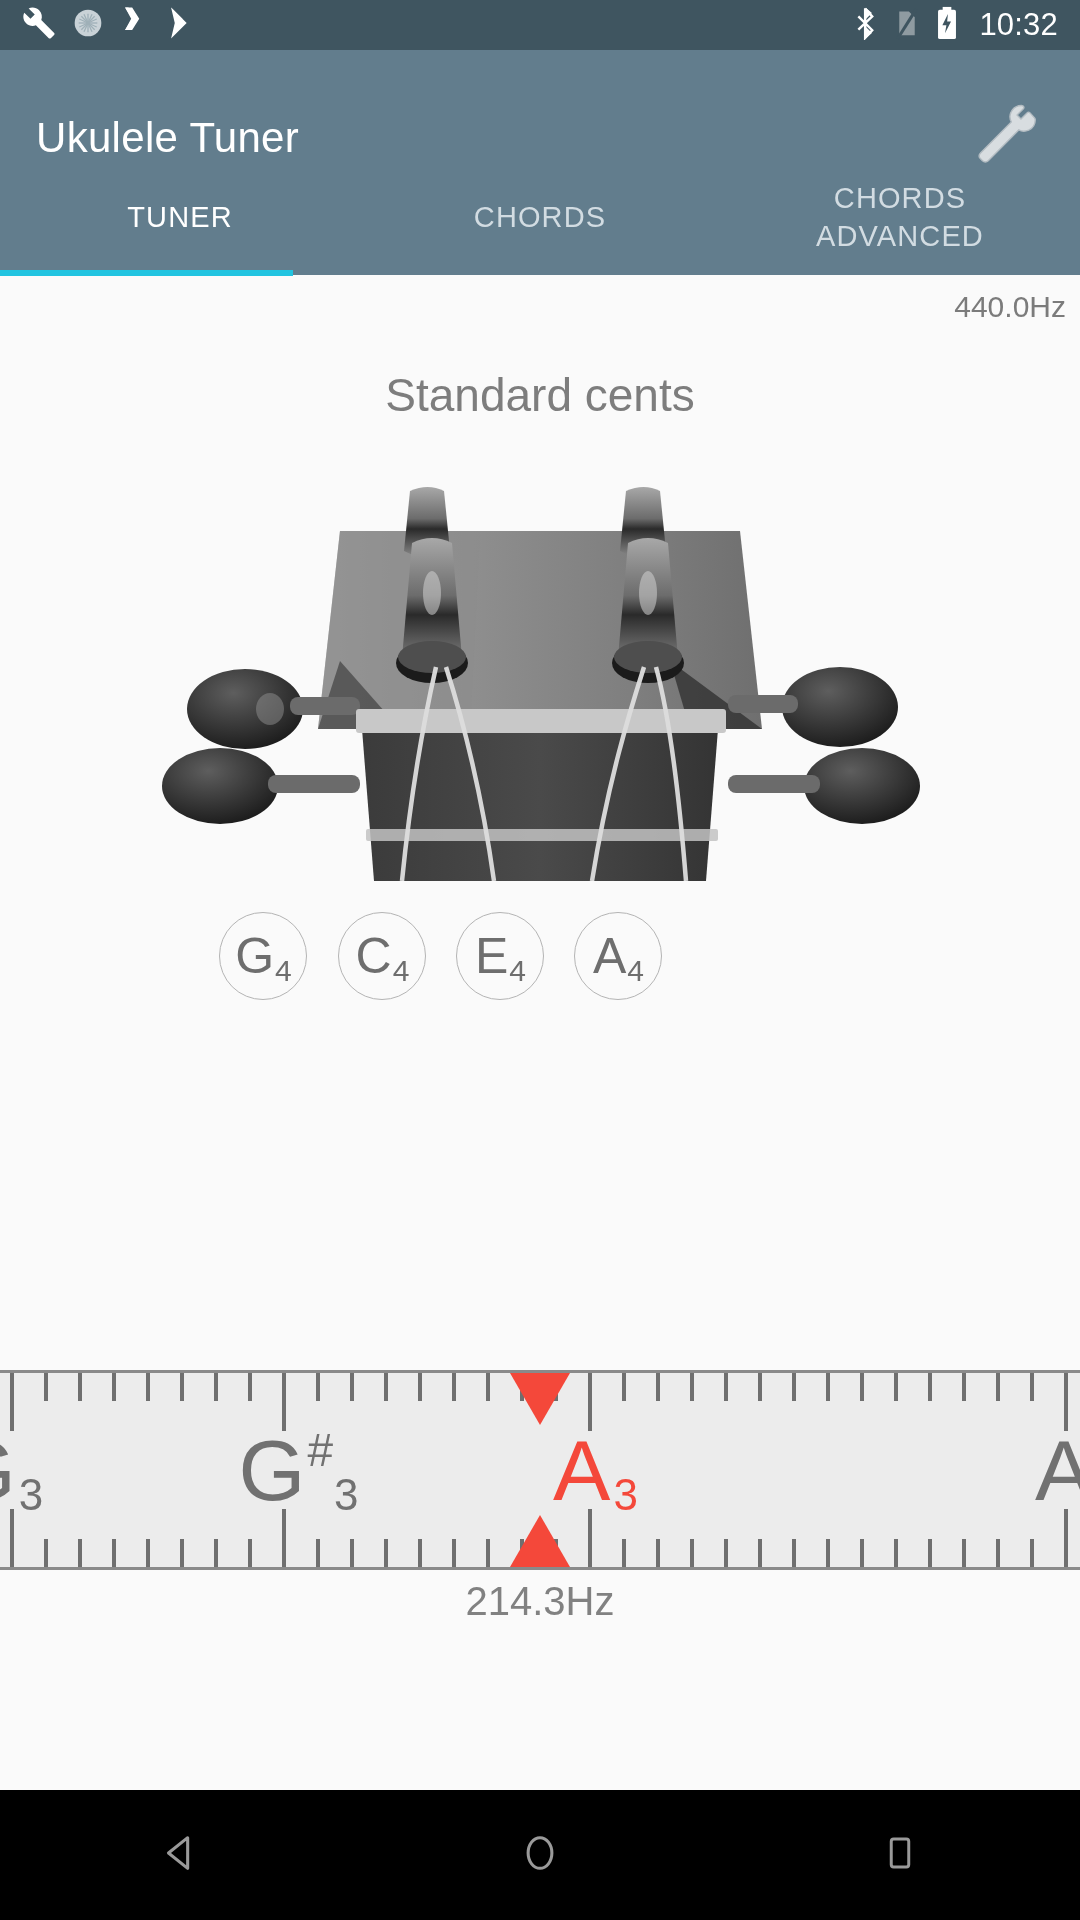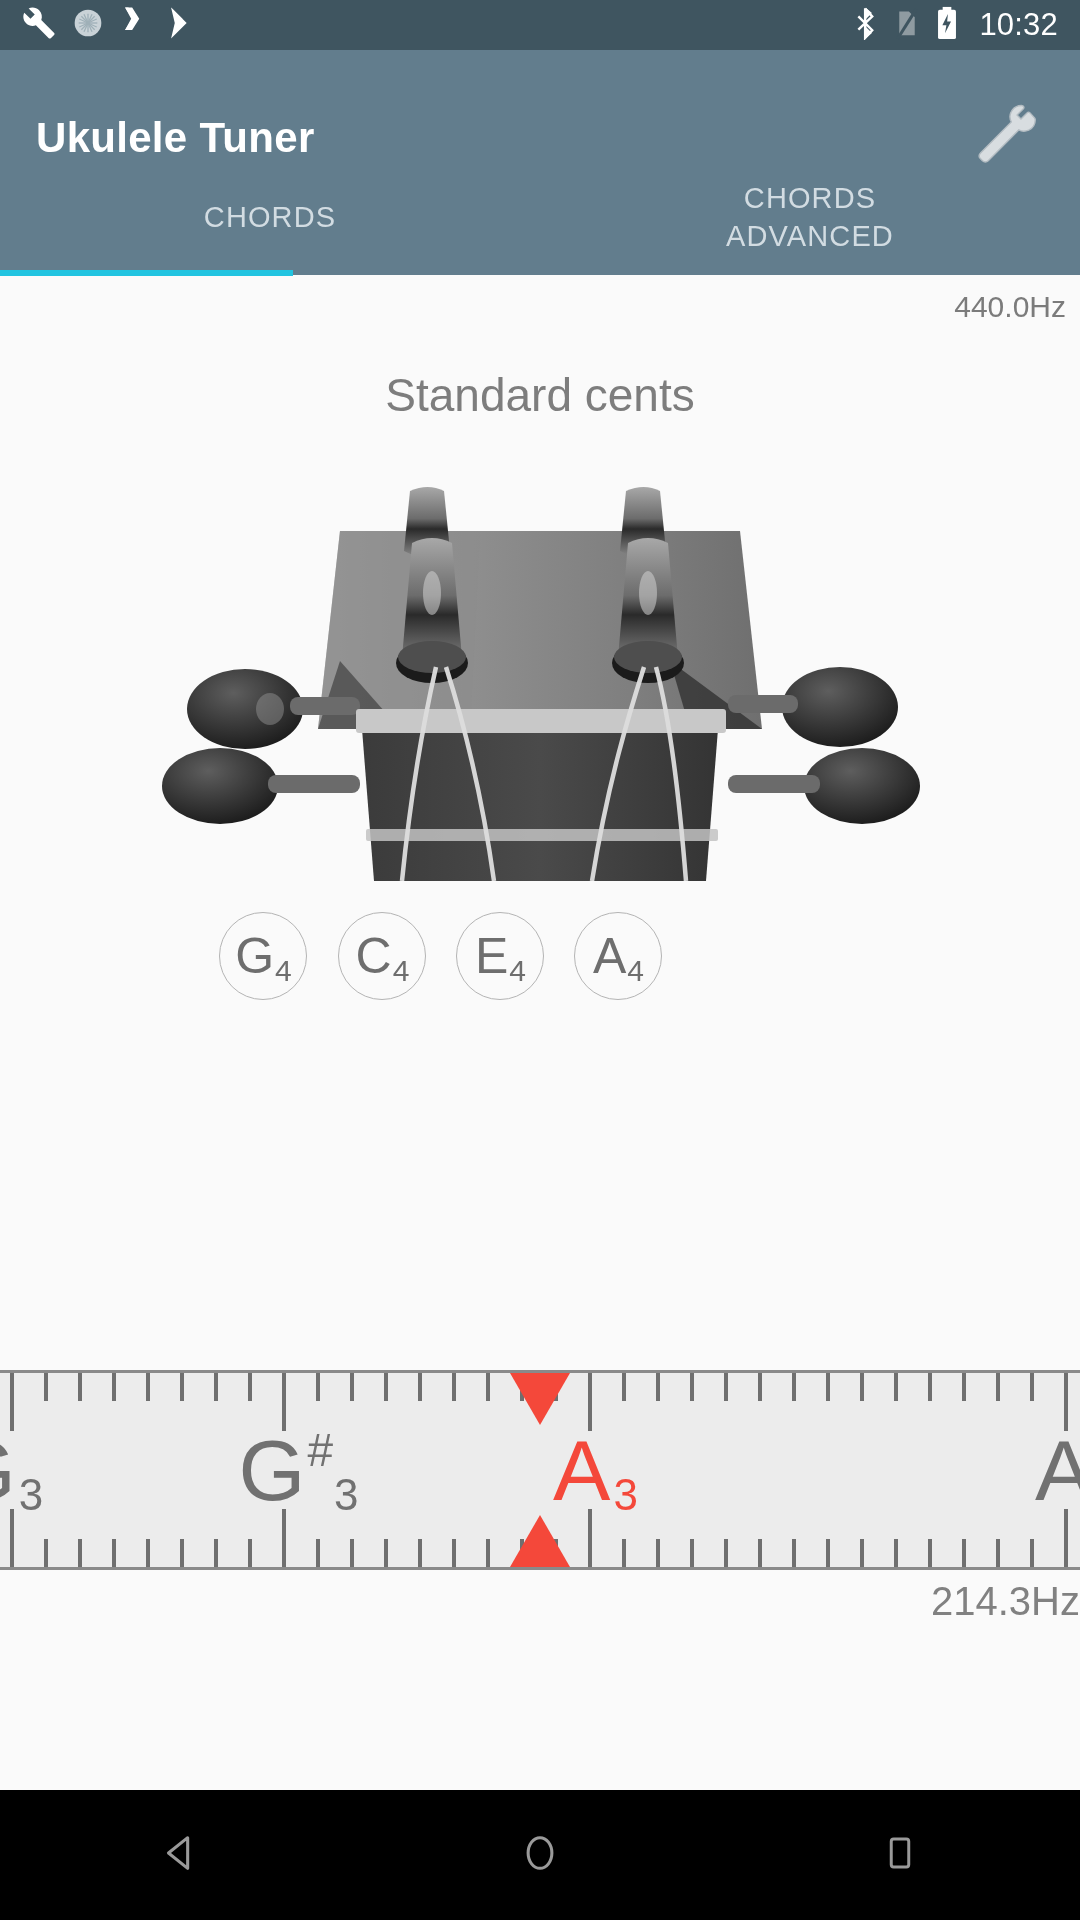--- a/index.html
+++ b/index.html
@@ -26,21 +26,21 @@
     font-family:"Liberation Sans", sans-serif; margin-left:6px;
   }
 
   
   #app-bar{
     position:absolute; left:0; top:50px; width:1080px; height:175px;
     background:#627d8d;
   }
   #app-title{
     position:absolute; left:36px; top:50%; transform:translateY(-50%);
-    color:#ffffff; font-size:42px; font-weight:700; letter-spacing:.3px;
+    color:#ffffff; font-size:42px; font-weight:400; letter-spacing:.3px;
   }
   #settings-button{
     position:absolute; right:30px; top:50%; transform:translateY(-50%);
     width:90px; height:90px; display:flex; align-items:center; justify-content:center;
     cursor:pointer;
   }
 
   
   #tab-bar{
     position:absolute; left:0; top:225px; width:1080px; height:50px;
@@ -139,21 +139,21 @@
     bottom:0;
     border-left:30px solid transparent; border-right:30px solid transparent;
     border-bottom:52px solid #f4483a;
   }
 
   #readout{
     position:absolute; left:0; top:1302px; width:1080px;
     text-align:center;
   }
   #cents-value{ font-size:40px; color:#818181; line-height:1.16; }
-  #freq-value{ font-size:40px; color:#818181; line-height:1.16;text-align:right; }
+  #freq-value{ font-size:40px; color:#818181; line-height:1.16; }
 
   
   #nav-bar{
     position:absolute; left:0; bottom:0; width:1080px; height:130px;
     background:#000000;
     display:flex; align-items:center; justify-content:space-around;
   }
   .nav-btn{
     width:150px; height:130px; display:flex; align-items:center; justify-content:center;
     cursor:pointer;
@@ -228,20 +228,23 @@
     <span>
       <svg width="66" height="66" viewBox="0 0 24 24">
         <path fill="#d8dde0" stroke="#b3bcc2" stroke-width="0.5" d="M21.1 3.6c-.3-.3-.8-.3-1.1 0l-2.2 2.2-1.4-1.4 2.2-2.2c.3-.3.3-.8 0-1.1-.2-.1-.4-.2-.6-.2-1.6 0-3.1.9-3.8 2.4-.6 1.2-.5 2.5.1 3.6L3.1 18.2c-.6.6-.6 1.5 0 2.1l.7.7c.6.6 1.5.6 2.1 0L17 9.8c1.1.6 2.4.6 3.6.1 1.5-.7 2.4-2.2 2.4-3.8 0-.2-.1-.4-.2-.6z"></path>
       </svg>
     </span>
   </div>
 </div>
 
 <div id="tab-bar"></div>
 <div id="tab-strip">
+  <div class="tab active">
+    <span class="tab-label">TUNER</span>
+  </div>
   <div class="tab">
     <span class="tab-label">CHORDS</span>
   </div>
   <div class="tab">
     <span class="tab-label" style="white-space:pre-line">CHORDS
 ADVANCED</span>
   </div>
 </div>
 <div id="tab-indicator"></div>
 

